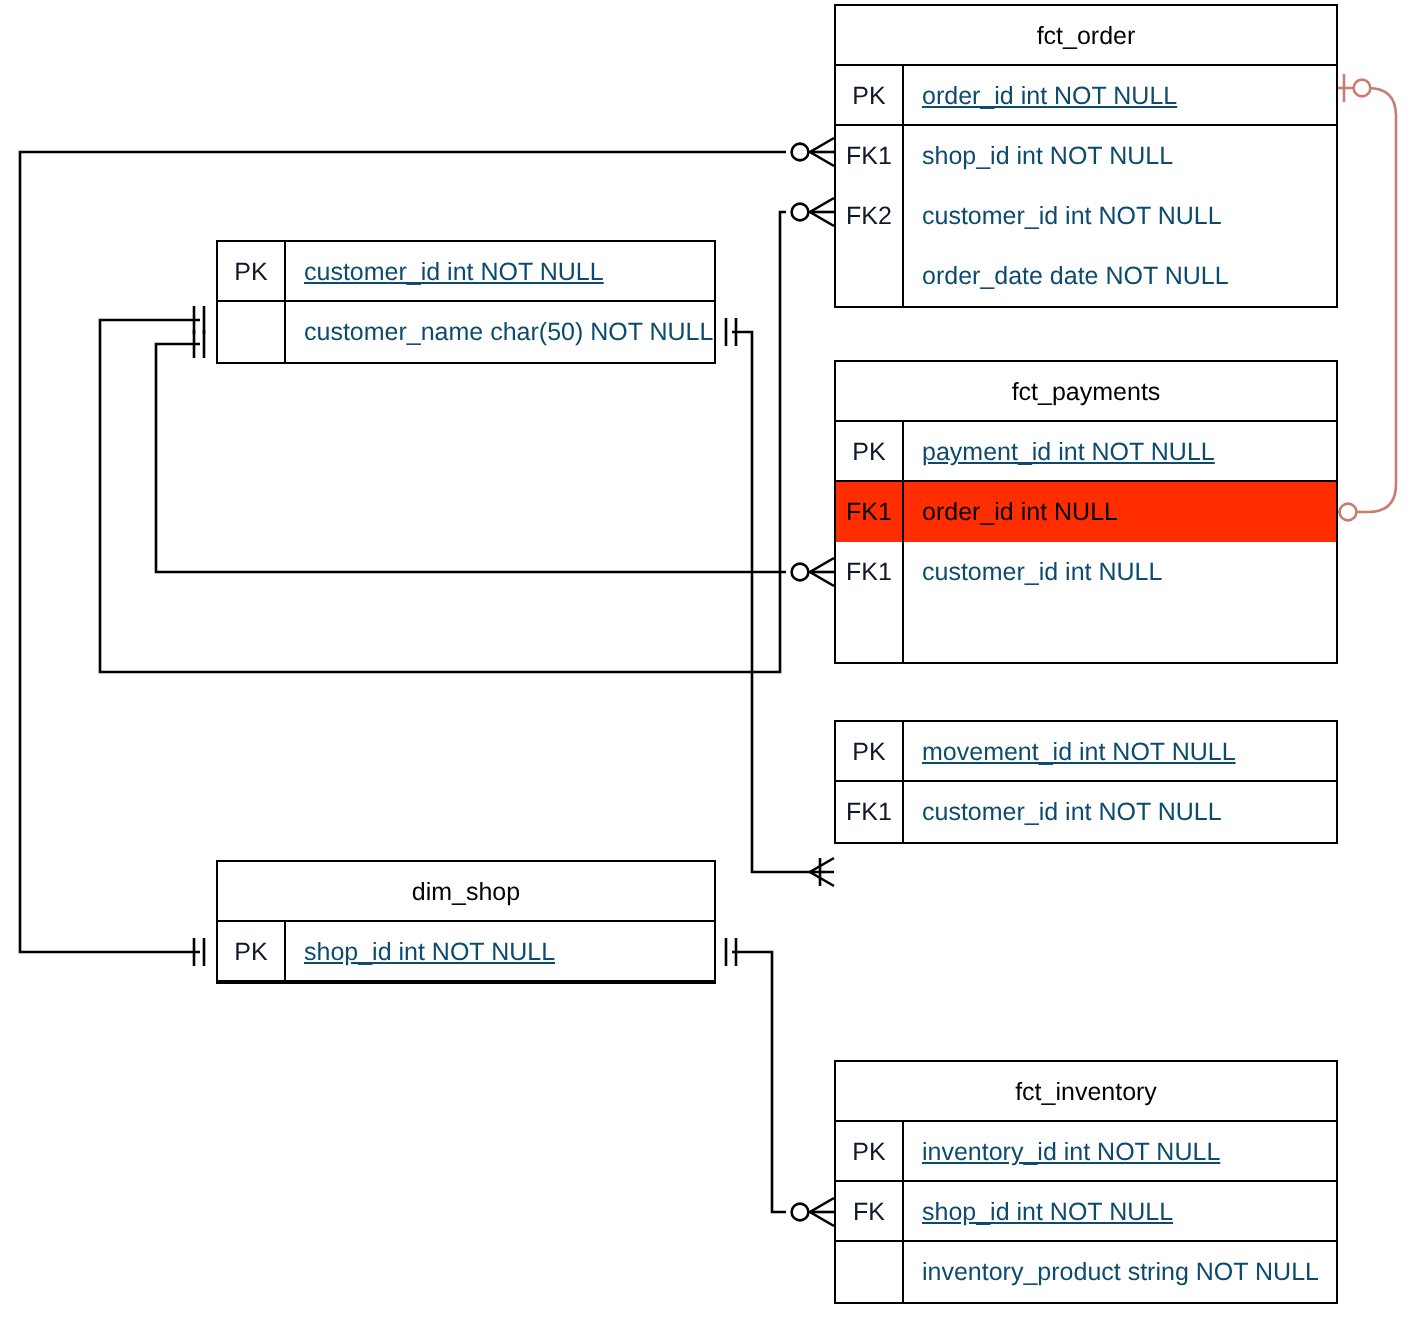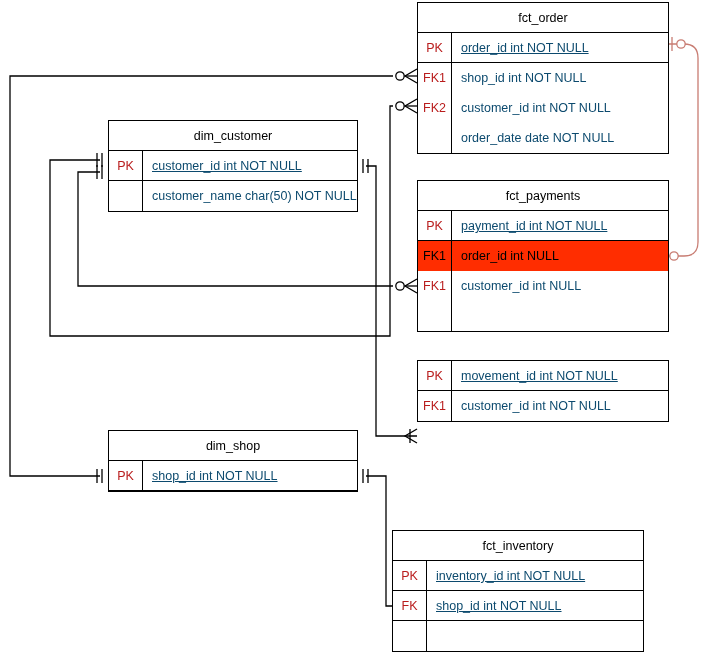--- a/index.html
+++ b/index.html
@@ -59,21 +59,21 @@
     background: #FF2D00;
   }
   .attr-key {
     width: 34px;
     min-width: 34px;
     box-sizing: border-box;
     border-right: 1px solid #000000;
     font-size: 12.5px;
     line-height: 30px;
     text-align: center;
-    color: #b91c1c;
+    color: #0f172a;
     white-space: nowrap;
   }
   .attr-name {
     flex: 1;
     box-sizing: border-box;
     font-size: 12.5px;
     line-height: 30px;
     padding-left: 9px;
     color: #0c4a6e;
     white-space: nowrap;
@@ -195,37 +195,37 @@
     <div class="attr-row sep">
       <div class="attr-key">PK</div>
       <div class="attr-name pk-name">movement_id int NOT NULL</div>
     </div>
     <div class="attr-row">
       <div class="attr-key">FK1</div>
       <div class="attr-name">customer_id int NOT NULL</div>
     </div>
   </div>
 
-  <div class="entity" style="left:392px; top:530px; width:252px;">
+  <div class="entity" style="left:417px; top:530px; width:252px;">
     <div class="entity-title">fct_inventory</div>
     <div class="attr-row sep">
       <div class="attr-key">PK</div>
       <div class="attr-name pk-name">inventory_id int NOT NULL</div>
     </div>
     <div class="attr-row sep">
       <div class="attr-key">FK</div>
       <div class="attr-name pk-name">shop_id int NOT NULL</div>
     </div>
     <div class="attr-row">
       <div class="attr-key"></div>
+      <div class="attr-name">inventory_product string NOT NULL</div>
     </div>
   </div>
 
   <div class="entity" style="left:108px; top:120px; width:250px;">
-    <div class="entity-title">dim_customer</div>
     <div class="attr-row sep">
       <div class="attr-key">PK</div>
       <div class="attr-name pk-name">customer_id int NOT NULL</div>
     </div>
     <div class="attr-row">
       <div class="attr-key"></div>
       <div class="attr-name">customer_name char(50) NOT NULL</div>
     </div>
   </div>
 

